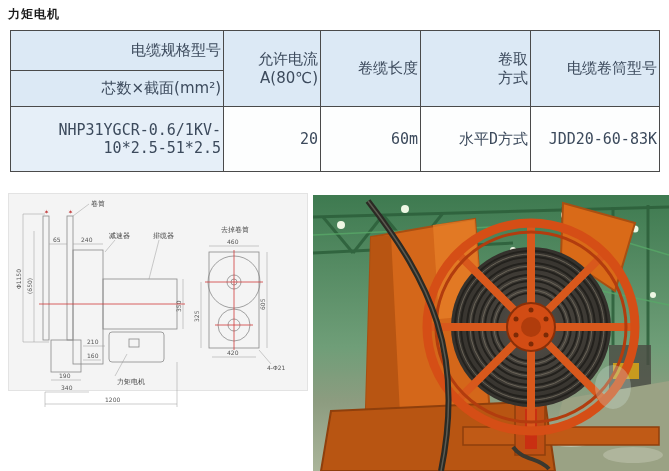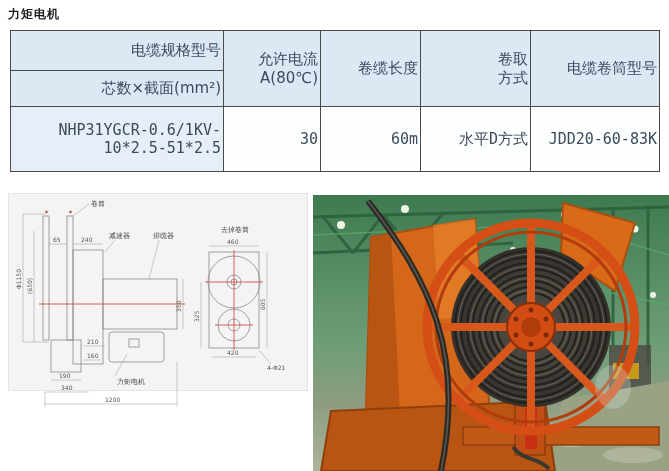--- a/index.html
+++ b/index.html
@@ -50,21 +50,21 @@
         <div>卷取</div>
         <div>方式</div>
       </td>
       <td class="hdr" rowspan="2">电缆卷筒型号</td>
     </tr>
     <tr style="height:31px">
       <td class="hdr">芯数×截面(mm²)</td>
     </tr>
     <tr style="height:65px">
       <td class="val-blue">NHP31YGCR-0.6/1KV-10*2.5-51*2.5</td>
-      <td class="val">30</td>
+      <td class="val">20</td>
       <td class="val">60m</td>
       <td class="val">水平D方式</td>
       <td class="val">JDD20-60-83K</td>
     </tr>
   </tbody>
     </table>
 
 
   <div class="panel">
     <svg width="298" height="222" viewBox="0 0 298 222">

